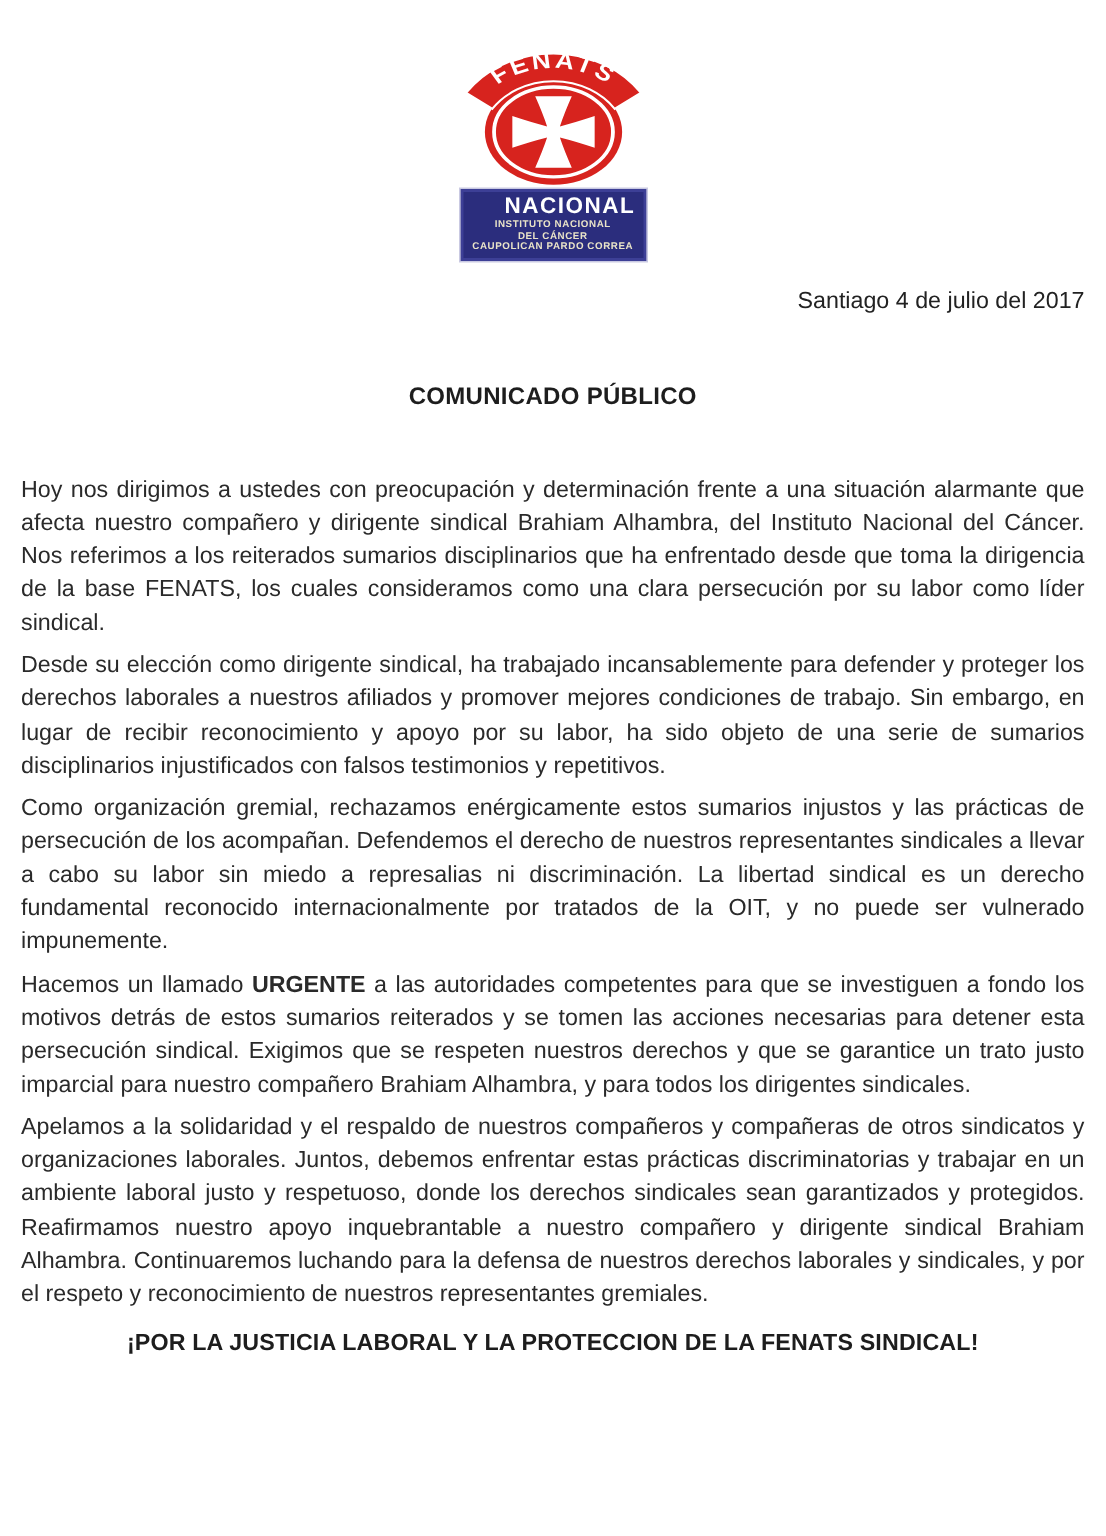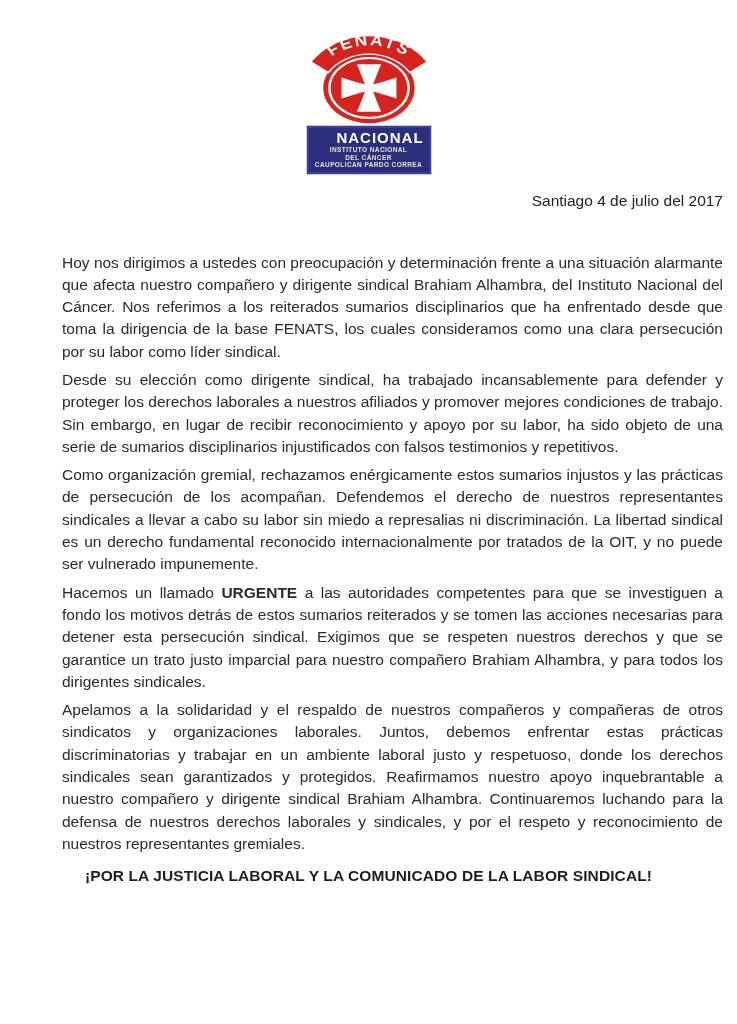--- a/index.html
+++ b/index.html
@@ -66,21 +66,20 @@
   .doc-title {
     margin-top: 46px;
     text-align: center;
     font-weight: bold;
     font-size: 16px;
     letter-spacing: 0.2px;
     color: #1d1d1d;
   }
   .doc-body {
     margin-top: 42px;
-    margin-left: 48px;
   }
   .doc-body p {
     margin: 0 0 6px 0;
     text-align: justify;
     font-size: 15.5px;
     line-height: 22.3px;
     color: #2a2a2a;
   }
   .closing {
     margin-top: 12px;
@@ -115,24 +114,25 @@
     <div class="nacional-box">
       <div class="nacional-title">NACIONAL</div>
       <div class="institute-line">INSTITUTO NACIONAL</div>
       <div class="institute-line">DEL CÁNCER</div>
       <div class="institute-line">CAUPOLICAN PARDO CORREA</div>
     </div>
   </div>
 
   <div class="date-line">Santiago 4 de julio del 2017</div>
 
+  <div class="doc-title">COMUNICADO PÚBLICO</div>
 
   <div class="doc-body">
     <p>Hoy nos dirigimos a ustedes con preocupación y determinación frente a una situación alarmante que afecta nuestro compañero y dirigente sindical Brahiam Alhambra, del Instituto Nacional del Cáncer. Nos referimos a los reiterados sumarios disciplinarios que ha enfrentado desde que toma la dirigencia de la base FENATS, los cuales consideramos como una clara persecución por su labor como líder sindical.</p>
     <p>Desde su elección como dirigente sindical, ha trabajado incansablemente para defender y proteger los derechos laborales a nuestros afiliados y promover mejores condiciones de trabajo. Sin embargo, en lugar de recibir reconocimiento y apoyo por su labor, ha sido objeto de una serie de sumarios disciplinarios injustificados con falsos testimonios y repetitivos.</p>
     <p>Como organización gremial, rechazamos enérgicamente estos sumarios injustos y las prácticas de persecución de los acompañan. Defendemos el derecho de nuestros representantes sindicales a llevar a cabo su labor sin miedo a represalias ni discriminación. La libertad sindical es un derecho fundamental reconocido internacionalmente por tratados de la OIT, y no puede ser vulnerado impunemente.</p>
     <p><span>Hacemos un llamado </span><strong>URGENTE</strong><span> a las autoridades competentes para que se investiguen a fondo los motivos detrás de estos sumarios reiterados y se tomen las acciones necesarias para detener esta persecución sindical. Exigimos que se respeten nuestros derechos y que se garantice un trato justo imparcial para nuestro compañero Brahiam Alhambra, y para todos los dirigentes sindicales.</span></p>
     <p>Apelamos a la solidaridad y el respaldo de nuestros compañeros y compañeras de otros sindicatos y organizaciones laborales. Juntos, debemos enfrentar estas prácticas discriminatorias y trabajar en un ambiente laboral justo y respetuoso, donde los derechos sindicales sean garantizados y protegidos. Reafirmamos nuestro apoyo inquebrantable a nuestro compañero y dirigente sindical Brahiam Alhambra. Continuaremos luchando para la defensa de nuestros derechos laborales y sindicales, y por el respeto y reconocimiento de nuestros representantes gremiales.</p>
   </div>
 
-  <div class="closing">¡POR LA JUSTICIA LABORAL Y LA COMUNICADO DE LA LABOR SINDICAL!</div>
+  <div class="closing">¡POR LA JUSTICIA LABORAL Y LA PROTECCION DE LA FENATS SINDICAL!</div>
 
 </div>
 
 </body></html>

